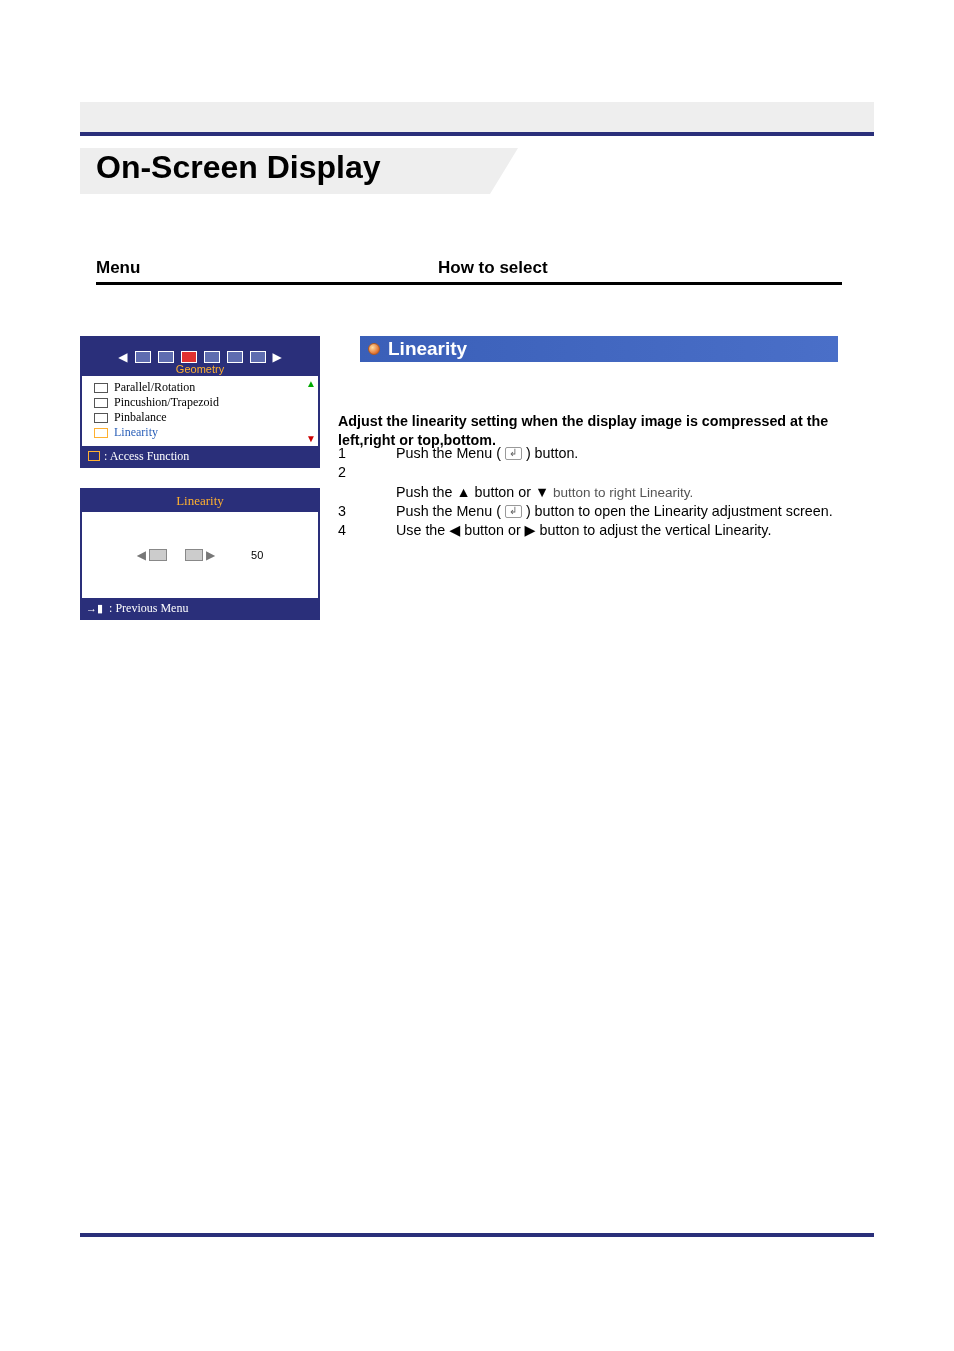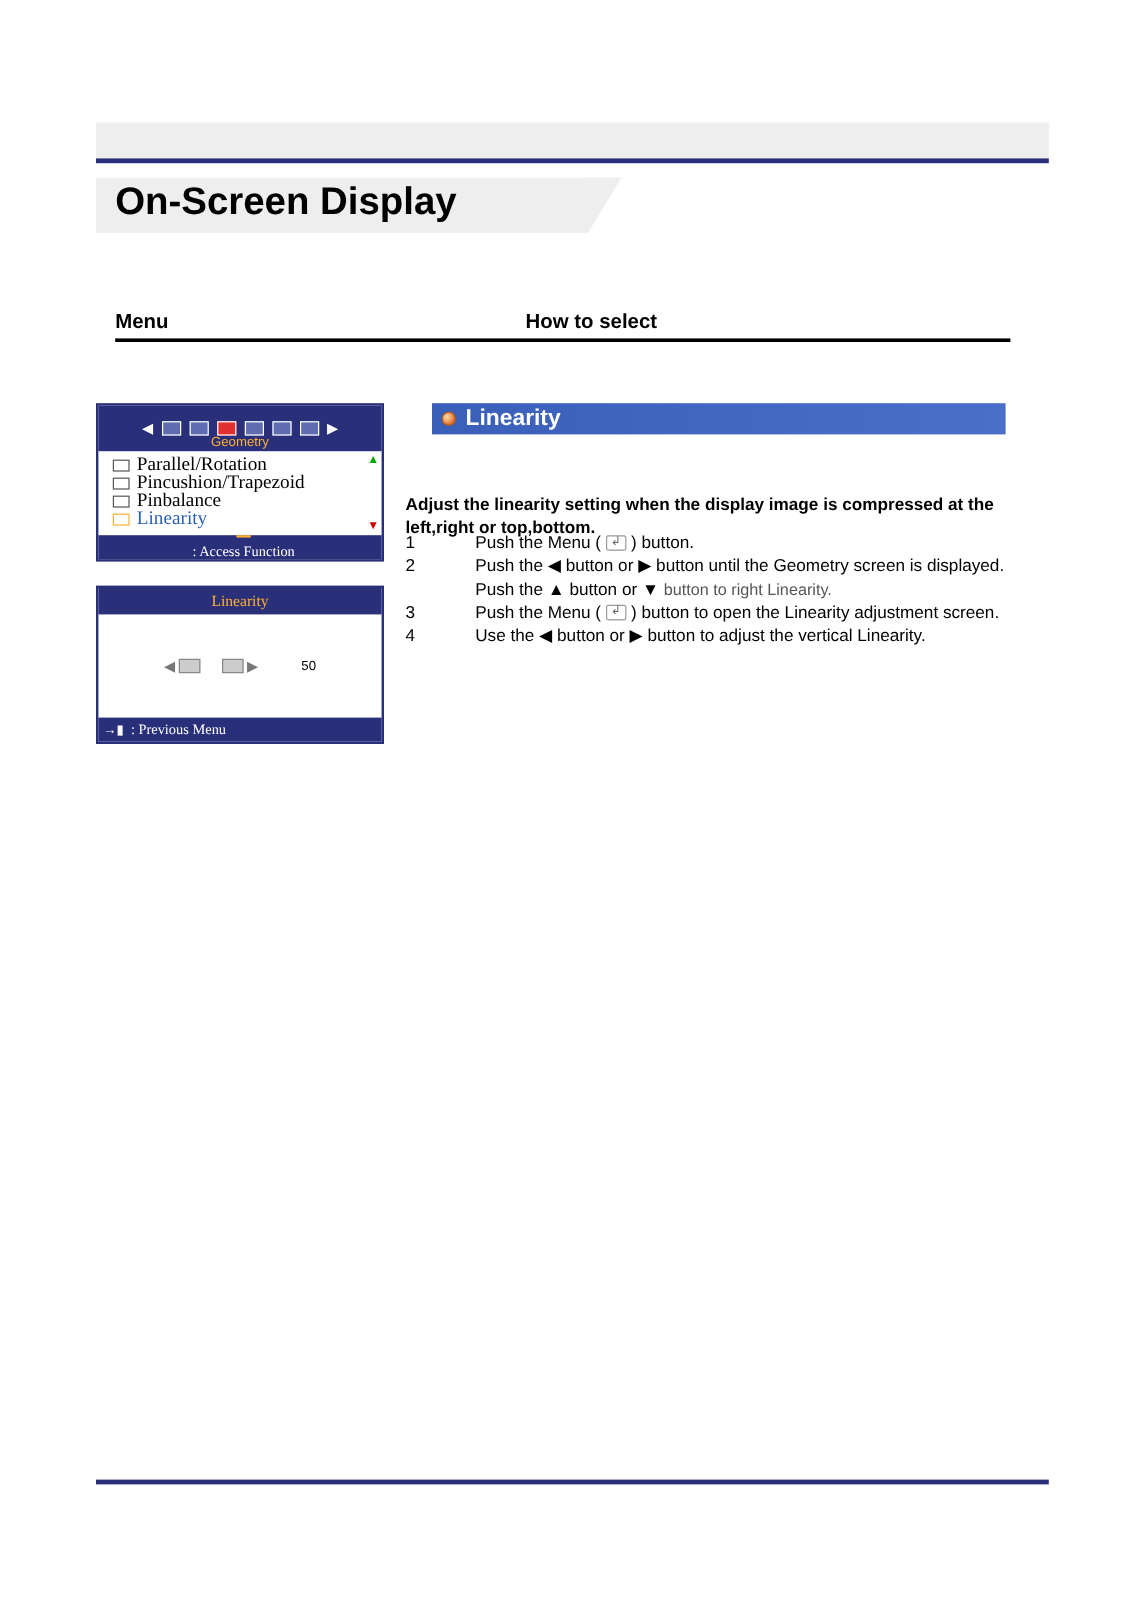--- a/index.html
+++ b/index.html
@@ -69,30 +69,30 @@
     position: relative;
   }
   .osd1 .tabbar .arrow { color:#fff; font-size:12px; }
   .osd1 .tabbar .ic { width:16px; height:12px; background:#5f6db0; border:1px solid #fff; }
   .osd1 .tabbar .ic.rgb { background:#e03030; }
   .osd1 .tabbar .label {
     position:absolute; left:0; right:0; bottom:1px;
     text-align:center; color:#ffb030; font-size:11px;margin-top:40px;
   }
   .osd1 .body { position:relative; height:70px; padding:4px 8px 0 12px; }
-  .osd1 .item { display:flex; align-items:center; gap:6px; font-size:16px; font-family:"Times New Roman",serif; color:#000; line-height:15px;}
+  .osd1 .item { display:flex; align-items:center; gap:6px; font-size:12px; font-family:"Times New Roman",serif; color:#000; line-height:15px;}
   .osd1 .item.sel { color:#2a5fb8; }
   .osd1 .item .mi { width:14px; height:10px; border:1px solid #555; display:inline-block; }
   .osd1 .item.sel .mi { border-color:#ffb030; }
   .osd1 .upmark { position:absolute; right:2px; top:2px; color:#0a0; font-size:10px;}
   .osd1 .dnmark { position:absolute; right:2px; bottom:2px; color:#c00; font-size:10px;}
   .osd1 .footer {
     height:20px; background:#2a2f7a; color:#fff;
     font-size:12px; font-family:"Times New Roman",serif;
-    display:flex; align-items:center; gap:4px; padding-left:6px;flex-direction:column;
+    display:flex; align-items:center; gap:4px; padding-left:6px;
   }
   .osd1 .footer .micon { width:12px; height:10px; border:1px solid #ffb030; display:inline-block;}
   
   .osd2 {
     position: absolute;
     left: 80px; top: 488px;
     width: 240px; height: 132px;
     background: #fff;
     border: 2px solid #2a2f7a;
   }
@@ -243,21 +243,21 @@
     <div class="num">1</div>
     <div class="body">
       <span>Push the Menu (</span>
       <span class="menu-icon"></span>
       <span>) button.</span>
     </div>
   </div>
   <div class="row">
     <div class="num">2</div>
     <div class="body">
-      <span>Push the ◀ button or ▶ button until the Geometry screen is displayed.</span><br>
+      <br>
       <span>Push the ▲ button or ▼</span>
       <span class="dimtext">button to right Linearity.</span>
     </div>
   </div>
   <div class="row">
     <div class="num">3</div>
     <div class="body">
       <span>Push the Menu (</span>
       <span class="menu-icon"></span>
       <span>) button to open the Linearity adjustment screen.</span>

